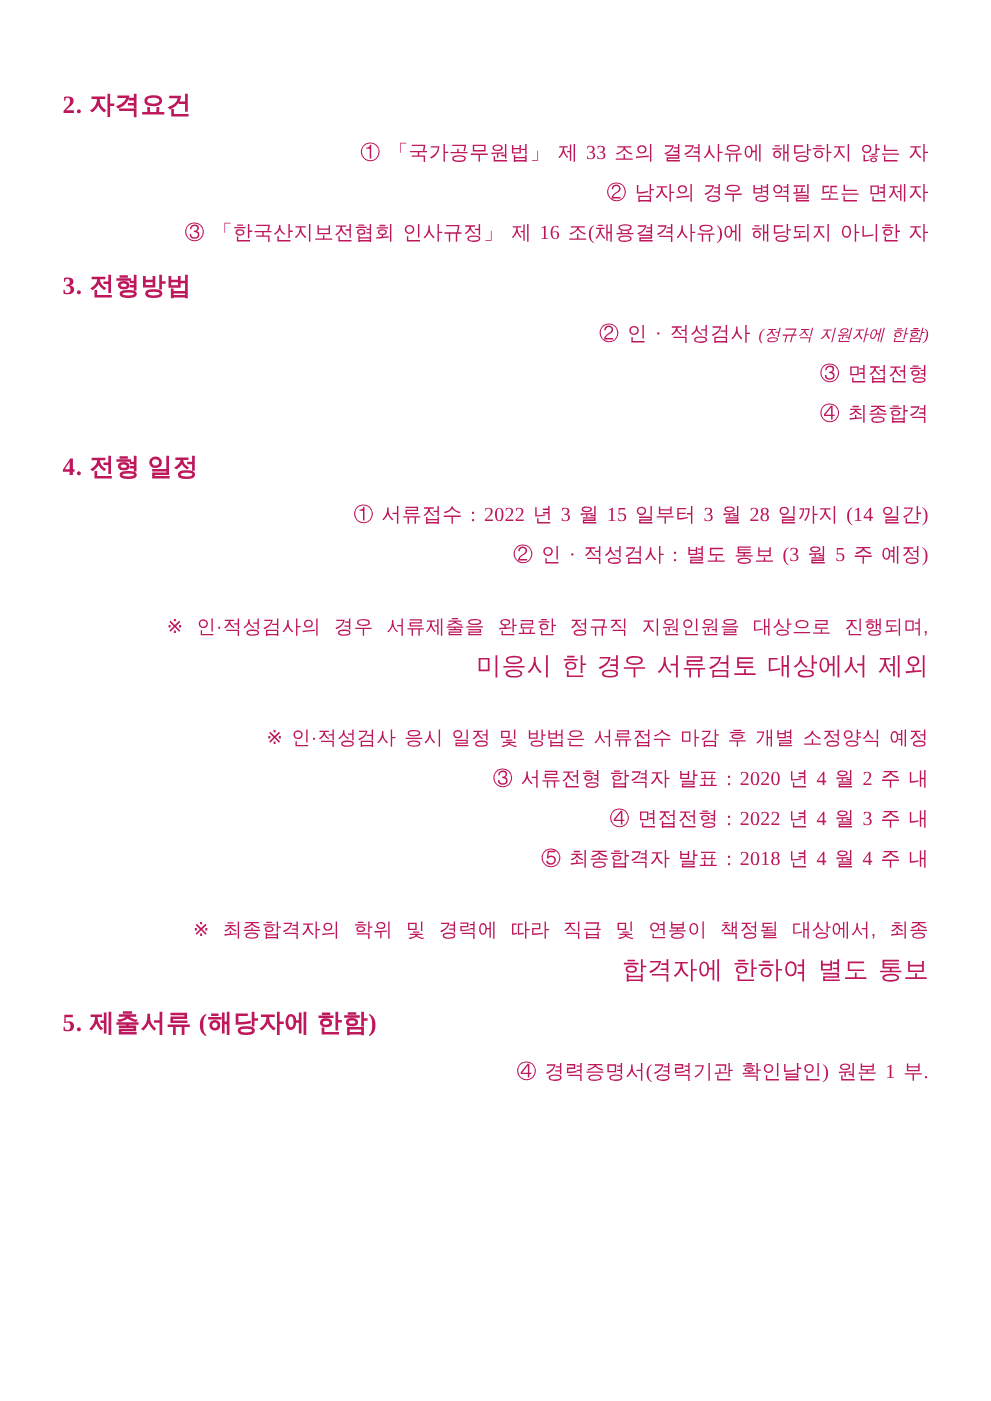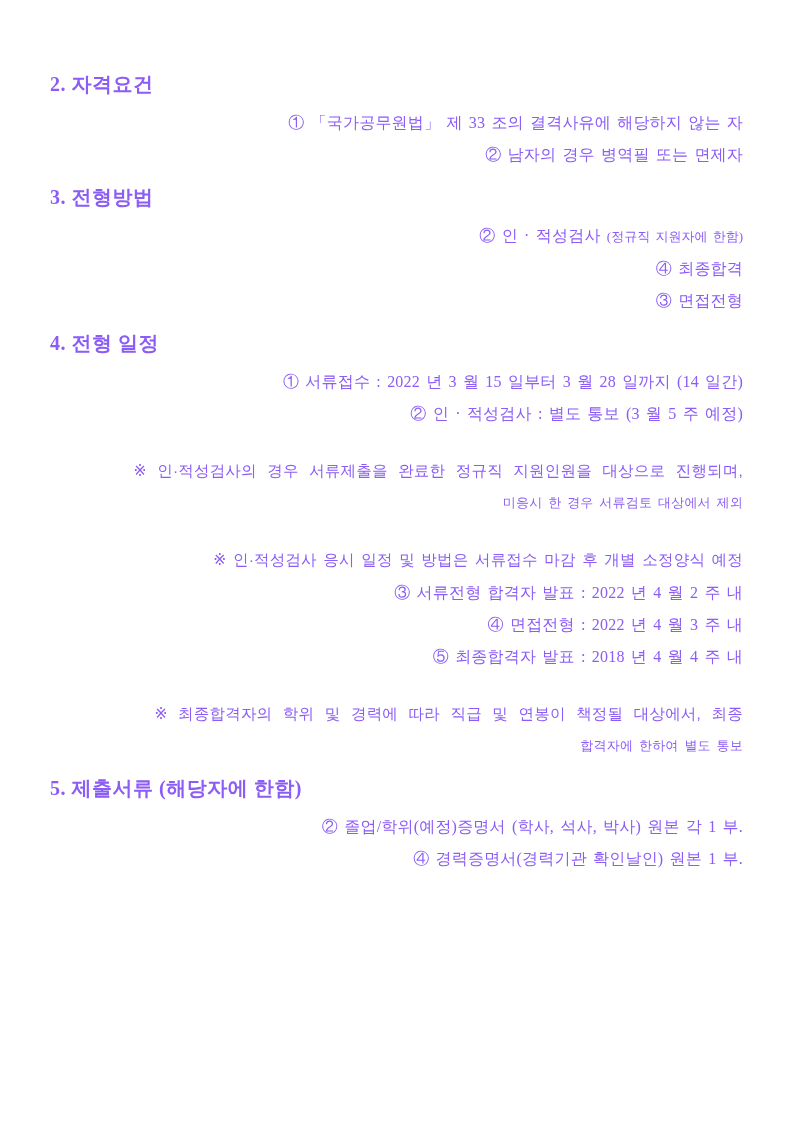--- a/index.html
+++ b/index.html
@@ -6,21 +6,21 @@
     margin: 0;
     padding: 0;
     background: #ffffff;
   }
   .page {
     position: relative;
     width: 793px;
     height: 1121px;
     box-sizing: border-box;
     background: #ffffff;
-    color: #8b5cf6;
+    color: #be185d;
     padding: 74px 50px 0 50px;
     overflow: hidden;
     font-family: "Liberation Serif", "DejaVu Serif", serif;
   }
   .section { margin: 0; }
   .section-heading {
     font-size: 20px;
     line-height: 20px;
     font-weight: bold;
     letter-spacing: 0.5px;
@@ -40,54 +40,54 @@
   .line.item { padding-left: 10px; }
   .line.note {
     padding-left: 30px;
     font-family: "Liberation Sans", "DejaVu Sans", sans-serif;
     font-size: 15.5px;
     margin-top: 40px;
   }
   .line.note-cont {
     padding-left: 57px;
     font-family: "Liberation Sans", "DejaVu Sans", sans-serif;
-    font-size: 13px;
+    font-size: 20px;
   }
   .line.justify { word-spacing: 6px; }
   .line.gap-before { margin-top: 16px; }
-  .small-suffix { font-size: 13px; letter-spacing: 0; }
+  .small-suffix { font-size: 13px; letter-spacing: 0; font-style: italic; }
 </style>
 </head>
 <body>
 
 <div class="page">
   <div id="sections-root">
       <section class="section">
         <h2 class="section-heading">2. 자격요건</h2>
         <p class="line item"><span>① 「국가공무원법」 제 33 조의 결격사유에 해당하지 않는 자</span></p>
         <p class="line item"><span>② 남자의 경우 병역필 또는 면제자</span></p>
+        <p class="line item"><span>③ 「한국산지보전협회 인사규정」  제 16 조(채용결격사유)에 해당되지 아니한 자</span></p>
       </section>
       <section class="section">
         <h2 class="section-heading">3. 전형방법</h2>
         <p class="line item"><span>② 인 · 적성검사 </span><span class="small-suffix">(정규직 지원자에 한함)</span></p>
+        <p class="line item"><span>③ 면접전형</span></p>
         <p class="line item"><span>④ 최종합격</span></p>
-        <p class="line item"><span>③ 면접전형</span></p>
       </section>
       <section class="section">
         <h2 class="section-heading">4. 전형 일정</h2>
         <p class="line item"><span>① 서류접수 : 2022 년 3 월 15 일부터 3 월 28 일까지 (14 일간)</span></p>
         <p class="line item"><span>② 인 · 적성검사 : 별도 통보 (3 월 5 주 예정)</span></p>
         <p class="line note justify"><span>※ 인·적성검사의 경우 서류제출을 완료한 정규직 지원인원을 대상으로 진행되며,</span></p>
         <p class="line note-cont"><span>미응시 한 경우 서류검토 대상에서 제외</span></p>
         <p class="line note"><span>※ 인·적성검사 응시 일정 및 방법은 서류접수 마감 후 개별 소정양식 예정</span></p>
-        <p class="line item gap-before"><span>③ 서류전형 합격자 발표 : 2022 년 4 월 2 주 내</span></p>
+        <p class="line item gap-before"><span>③ 서류전형 합격자 발표 : 2020 년 4 월 2 주 내</span></p>
         <p class="line item"><span>④ 면접전형 : 2022 년 4 월 3 주 내</span></p>
         <p class="line item"><span>⑤ 최종합격자 발표 : 2018 년 4 월 4 주 내</span></p>
         <p class="line note justify"><span>※ 최종합격자의 학위 및 경력에 따라 직급 및 연봉이 책정될 대상에서, 최종</span></p>
         <p class="line note-cont"><span>합격자에 한하여 별도 통보</span></p>
       </section>
       <section class="section">
         <h2 class="section-heading">5. 제출서류 (해당자에 한함)</h2>
-        <p class="line item"><span>② 졸업/학위(예정)증명서 (학사, 석사, 박사) 원본 각 1 부.</span></p>
         <p class="line item"><span>④ 경력증명서(경력기관 확인날인) 원본 1 부.</span></p>
       </section>
     </div>
 </div>
 
 </body></html>

